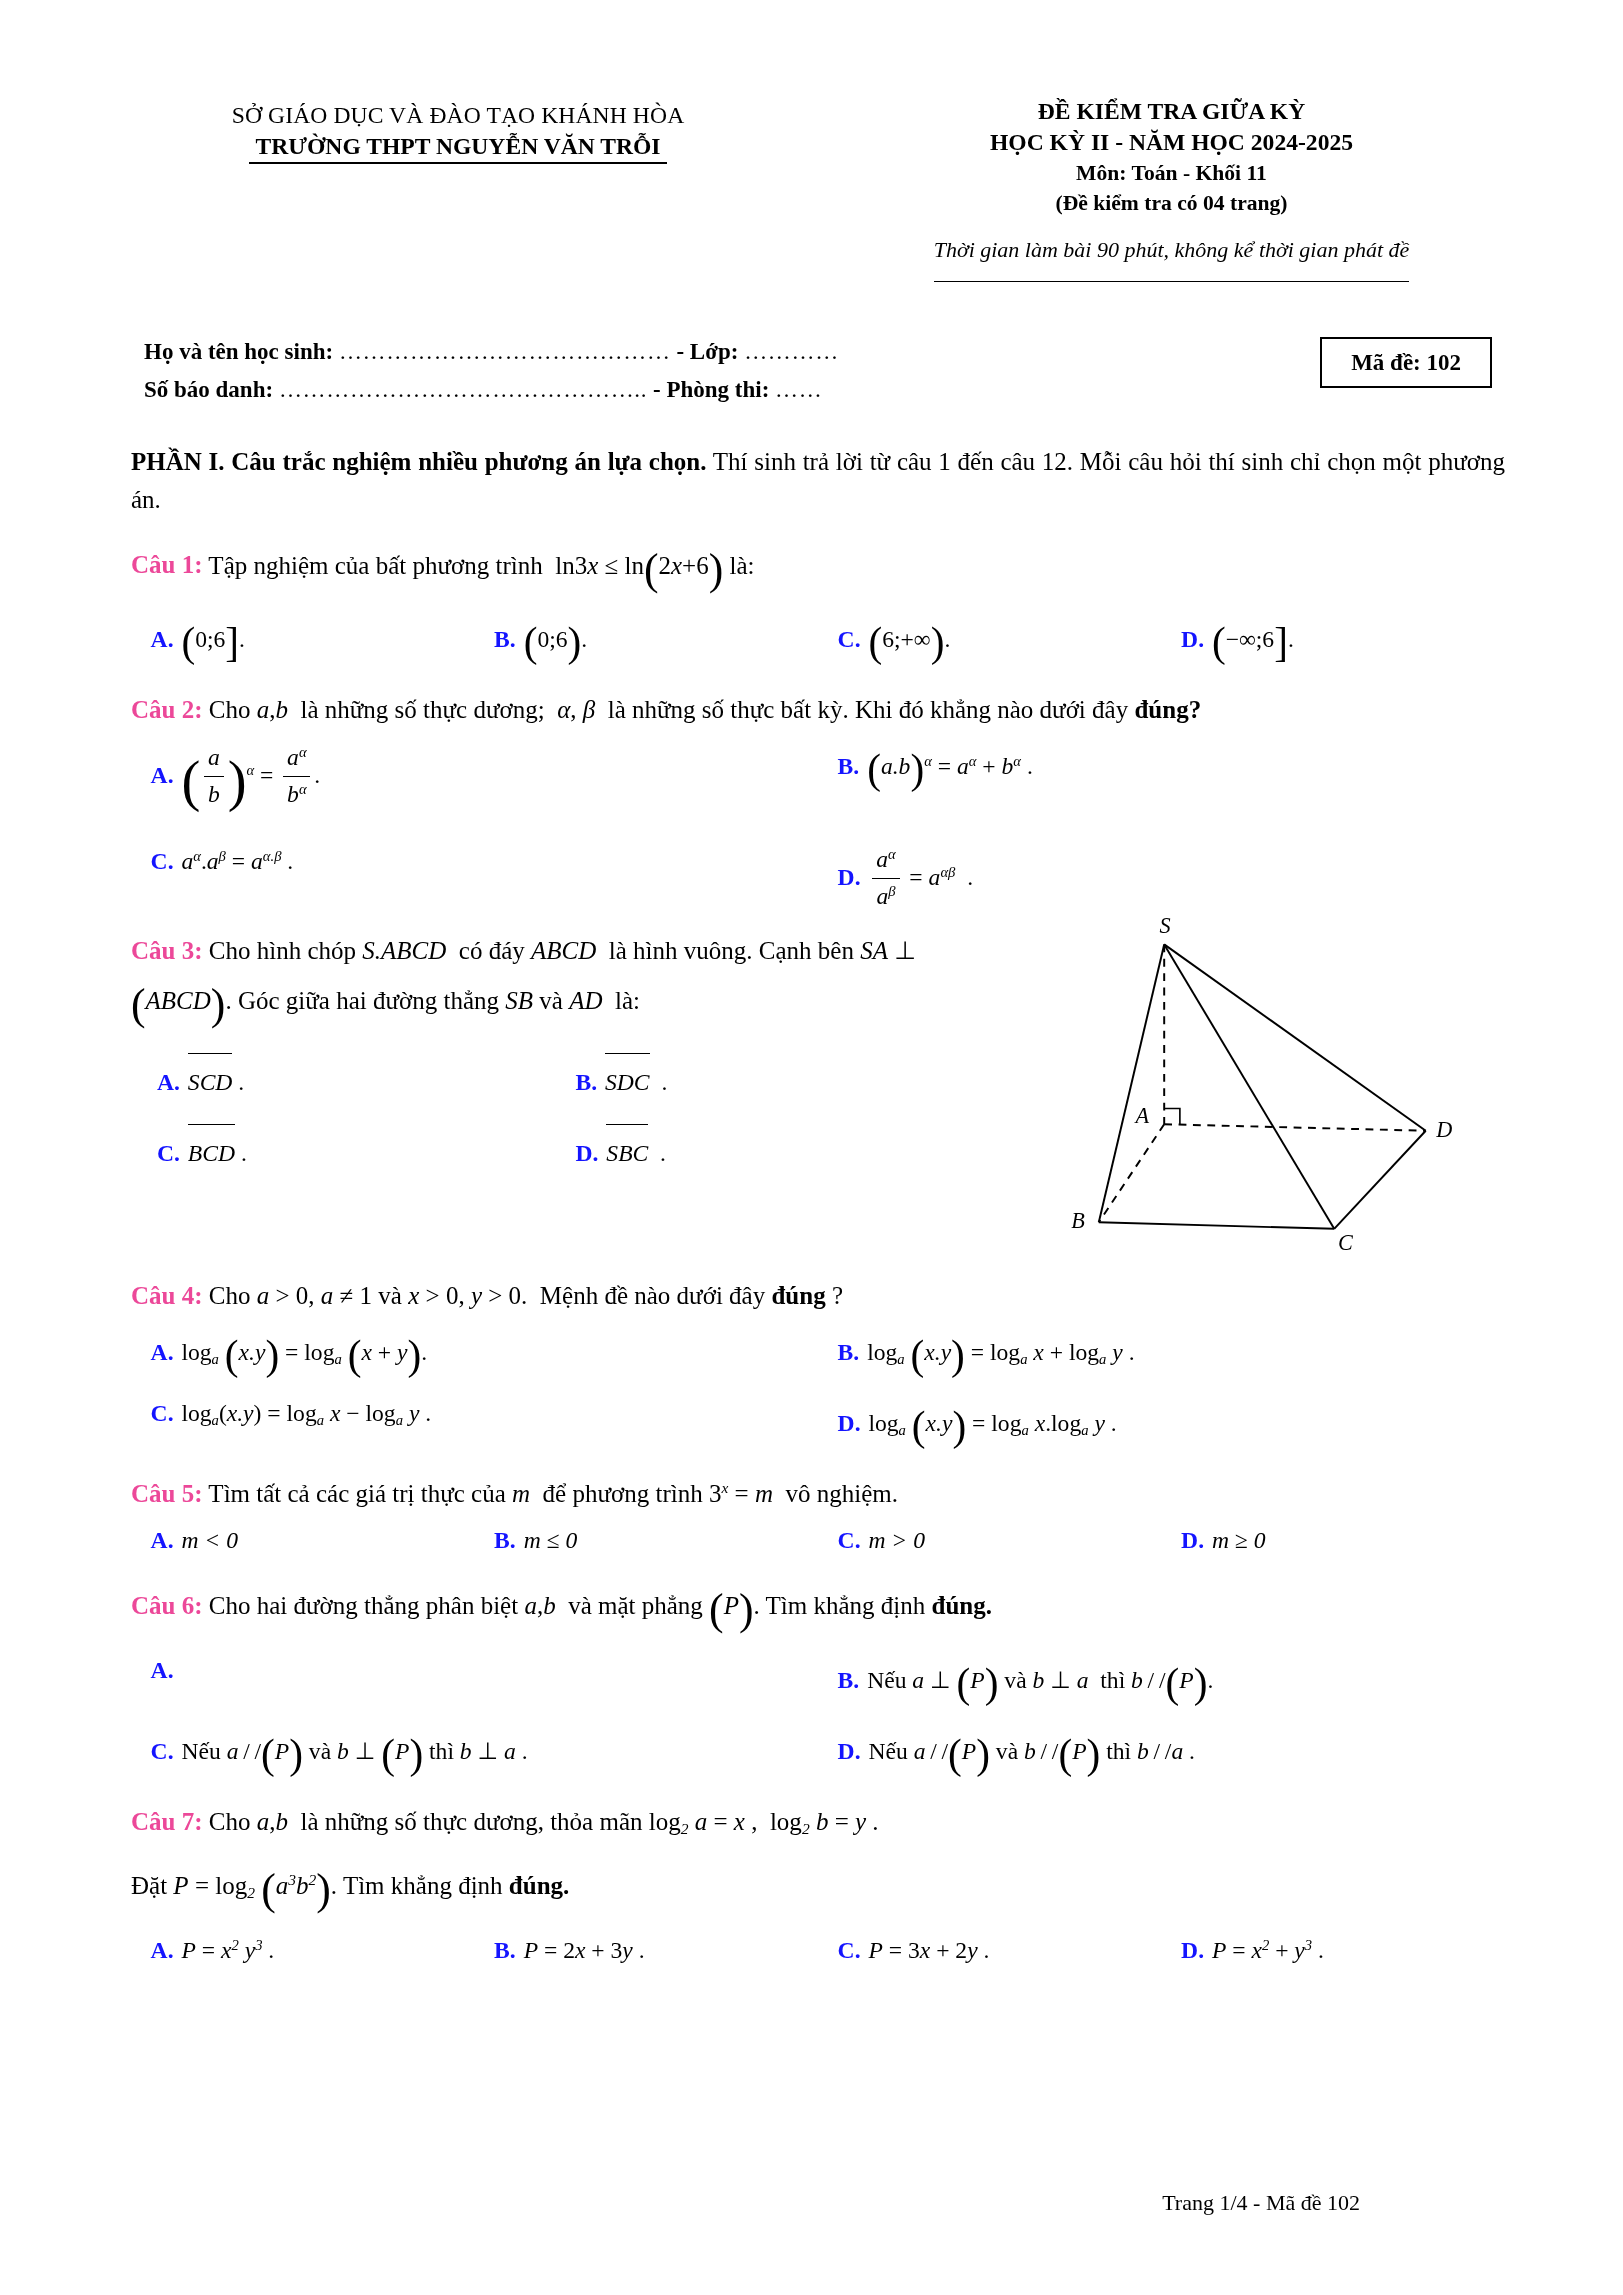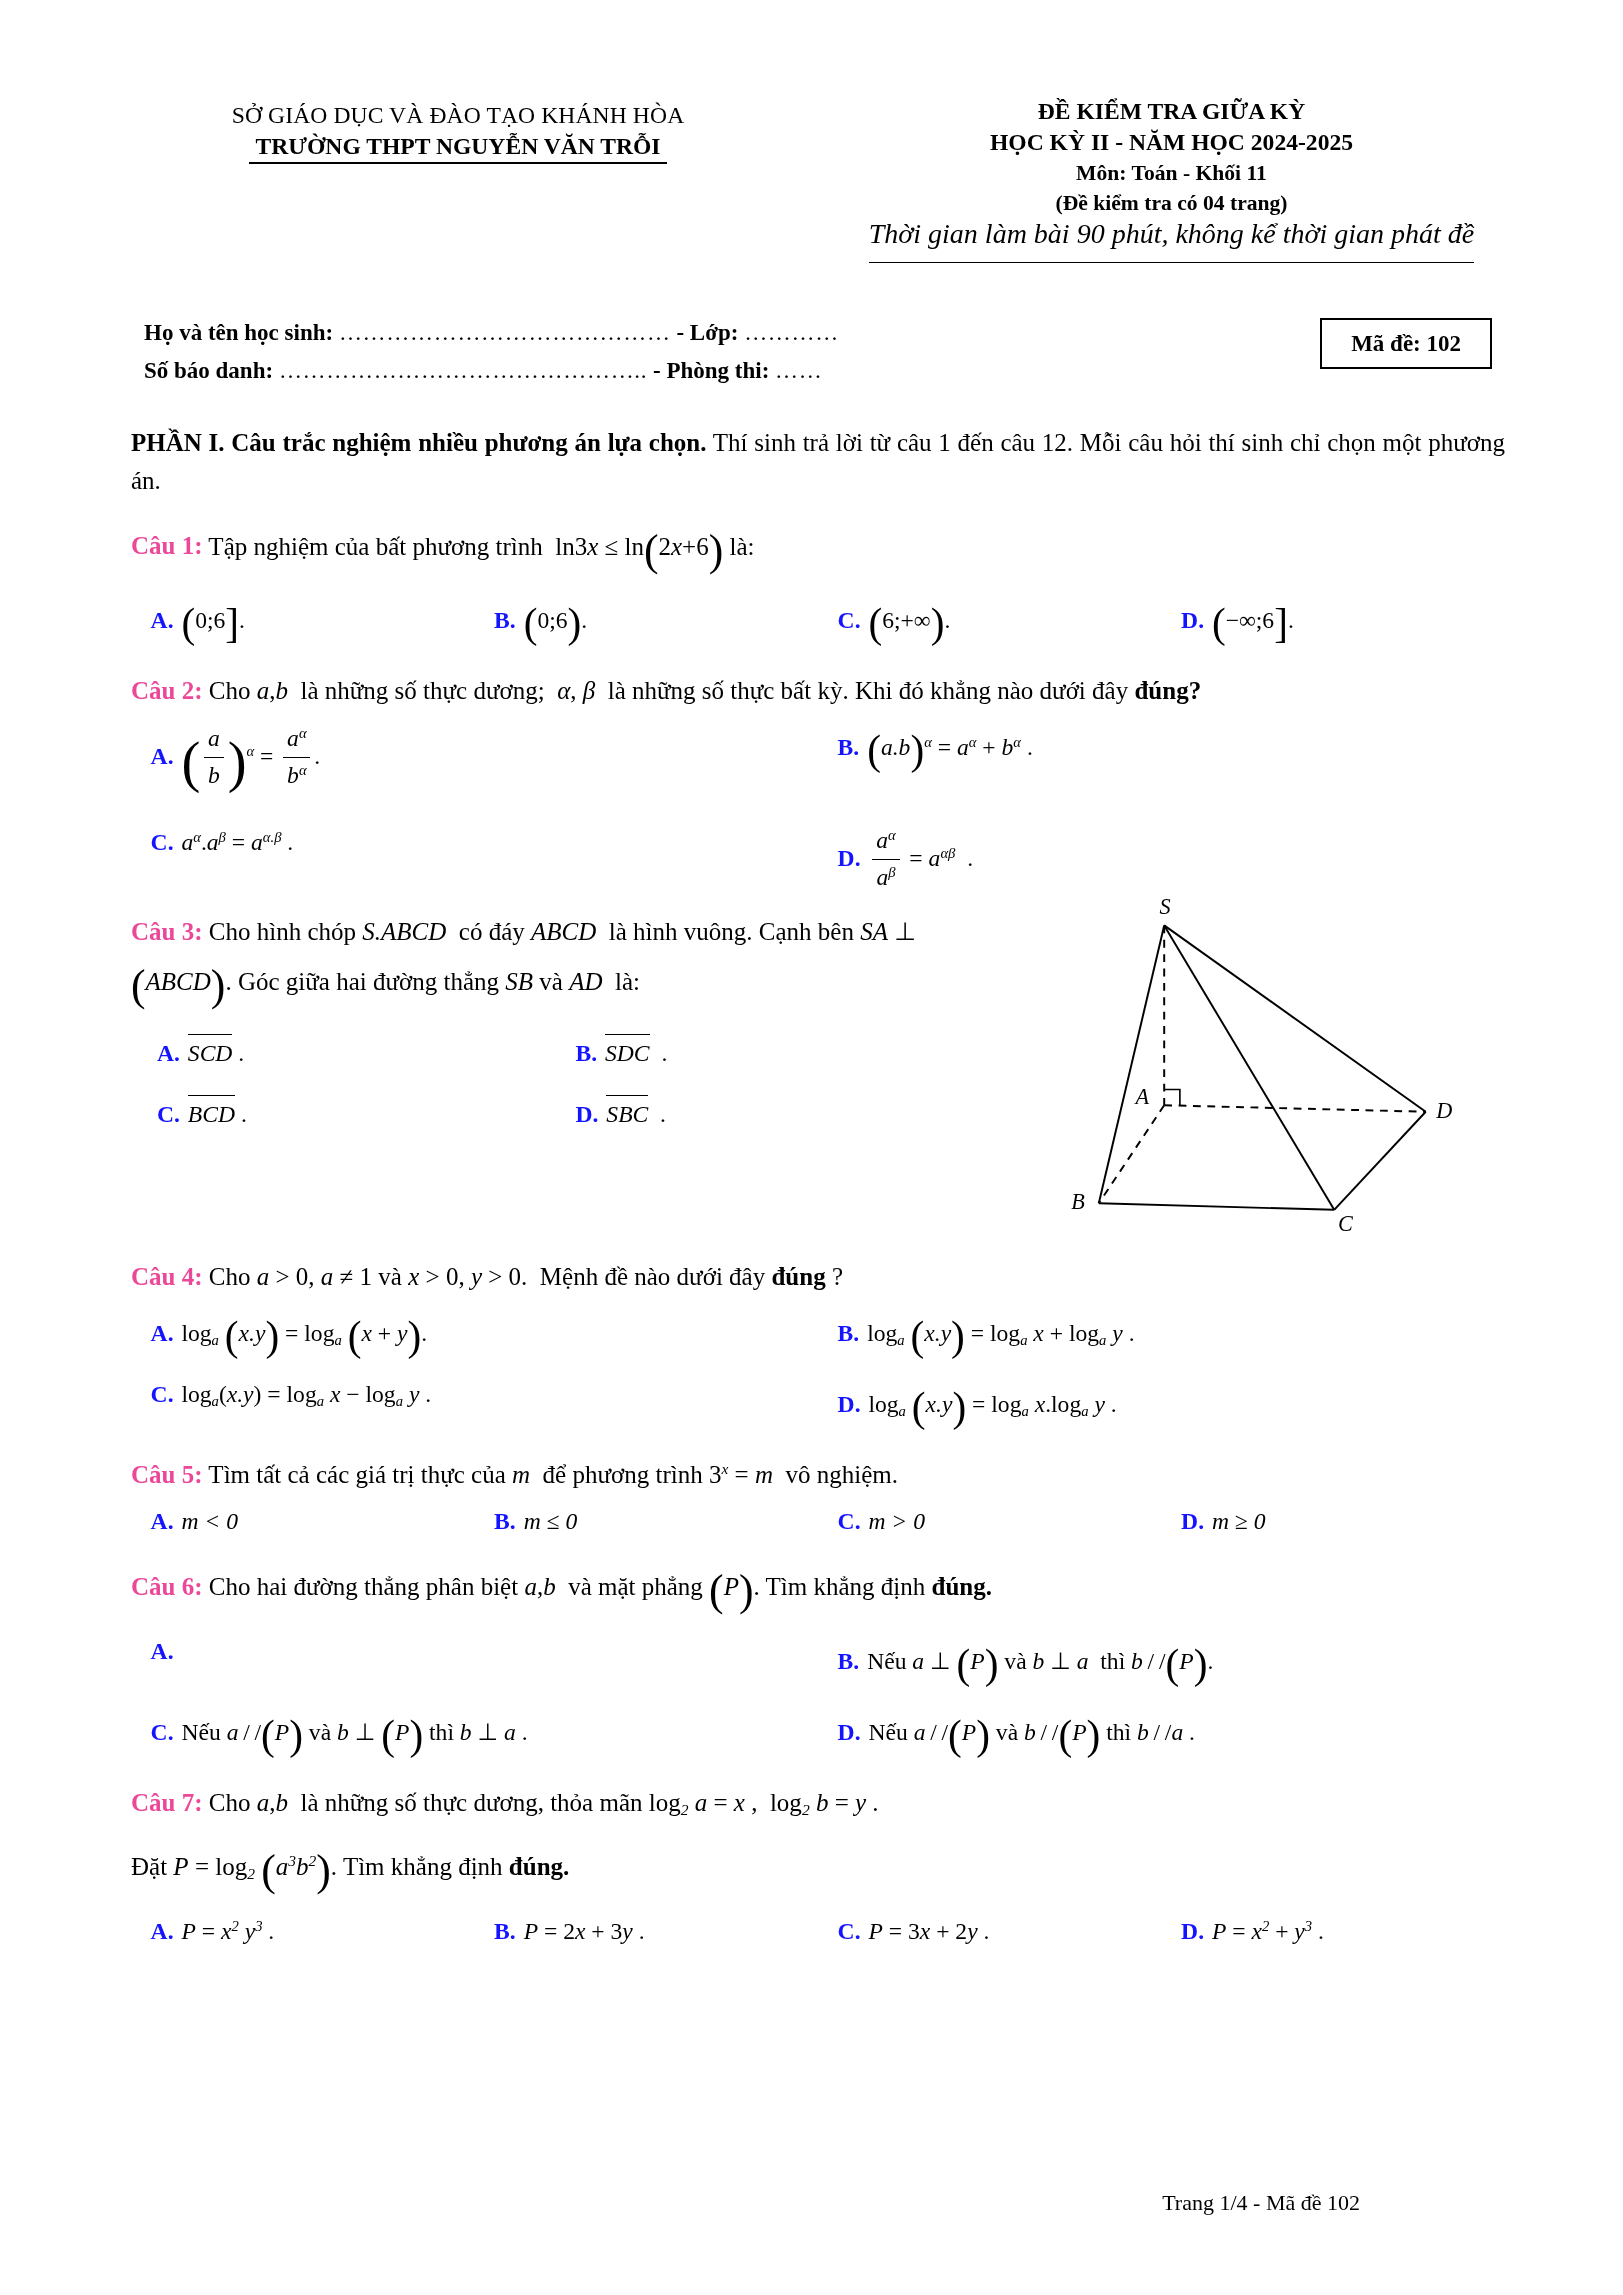--- a/index.html
+++ b/index.html
@@ -68,26 +68,26 @@
     font-size: 21.6px;
     font-weight: bold;
     margin-top: 5.2px;
   }
   .hdr-right .t4 {
     font-size: 21.6px;
     font-weight: bold;
     margin-top: 5.2px;
   }
   .hdr-right .t5 {
-    font-size: 28px;
+    font-size: 22px;
     font-style: italic;
-    margin-top: 2px;
+    margin-top: 21px;
     display: inline-block;
     border-bottom: 1.3px solid #000;
-    padding-bottom: 12px;
+    padding-bottom: 18px;
   }
   
   .stud {
     margin-top: 51px;
     display: flex;
     flex-direction: row;
     justify-content: space-between;
     align-items: flex-start;
   }
   .stud-left {
@@ -158,21 +158,21 @@
   .frac .num { padding: 0 3.9px; border-bottom: 1.3px solid #000; font-style: italic;}
   .frac .den { padding: 0 3.9px; font-style: italic;}
   .paren-big {
     font-size: 1.75em;
     font-weight: 300;
     vertical-align: -0.22em;
     font-family: "Liberation Serif", serif;
   }
   .overarc {
     border-top: 1.3px solid #000;
-    padding-top: 1px;
+    padding-top: 11px;
     position: relative;
     display: inline-block;
     font-style: italic;
   }
   .overarc::before {
     content: "";
     position: absolute;
     left: 0; right: 0; top: -2.6px;
     height: 3.9px;
     border-top: 0px;

